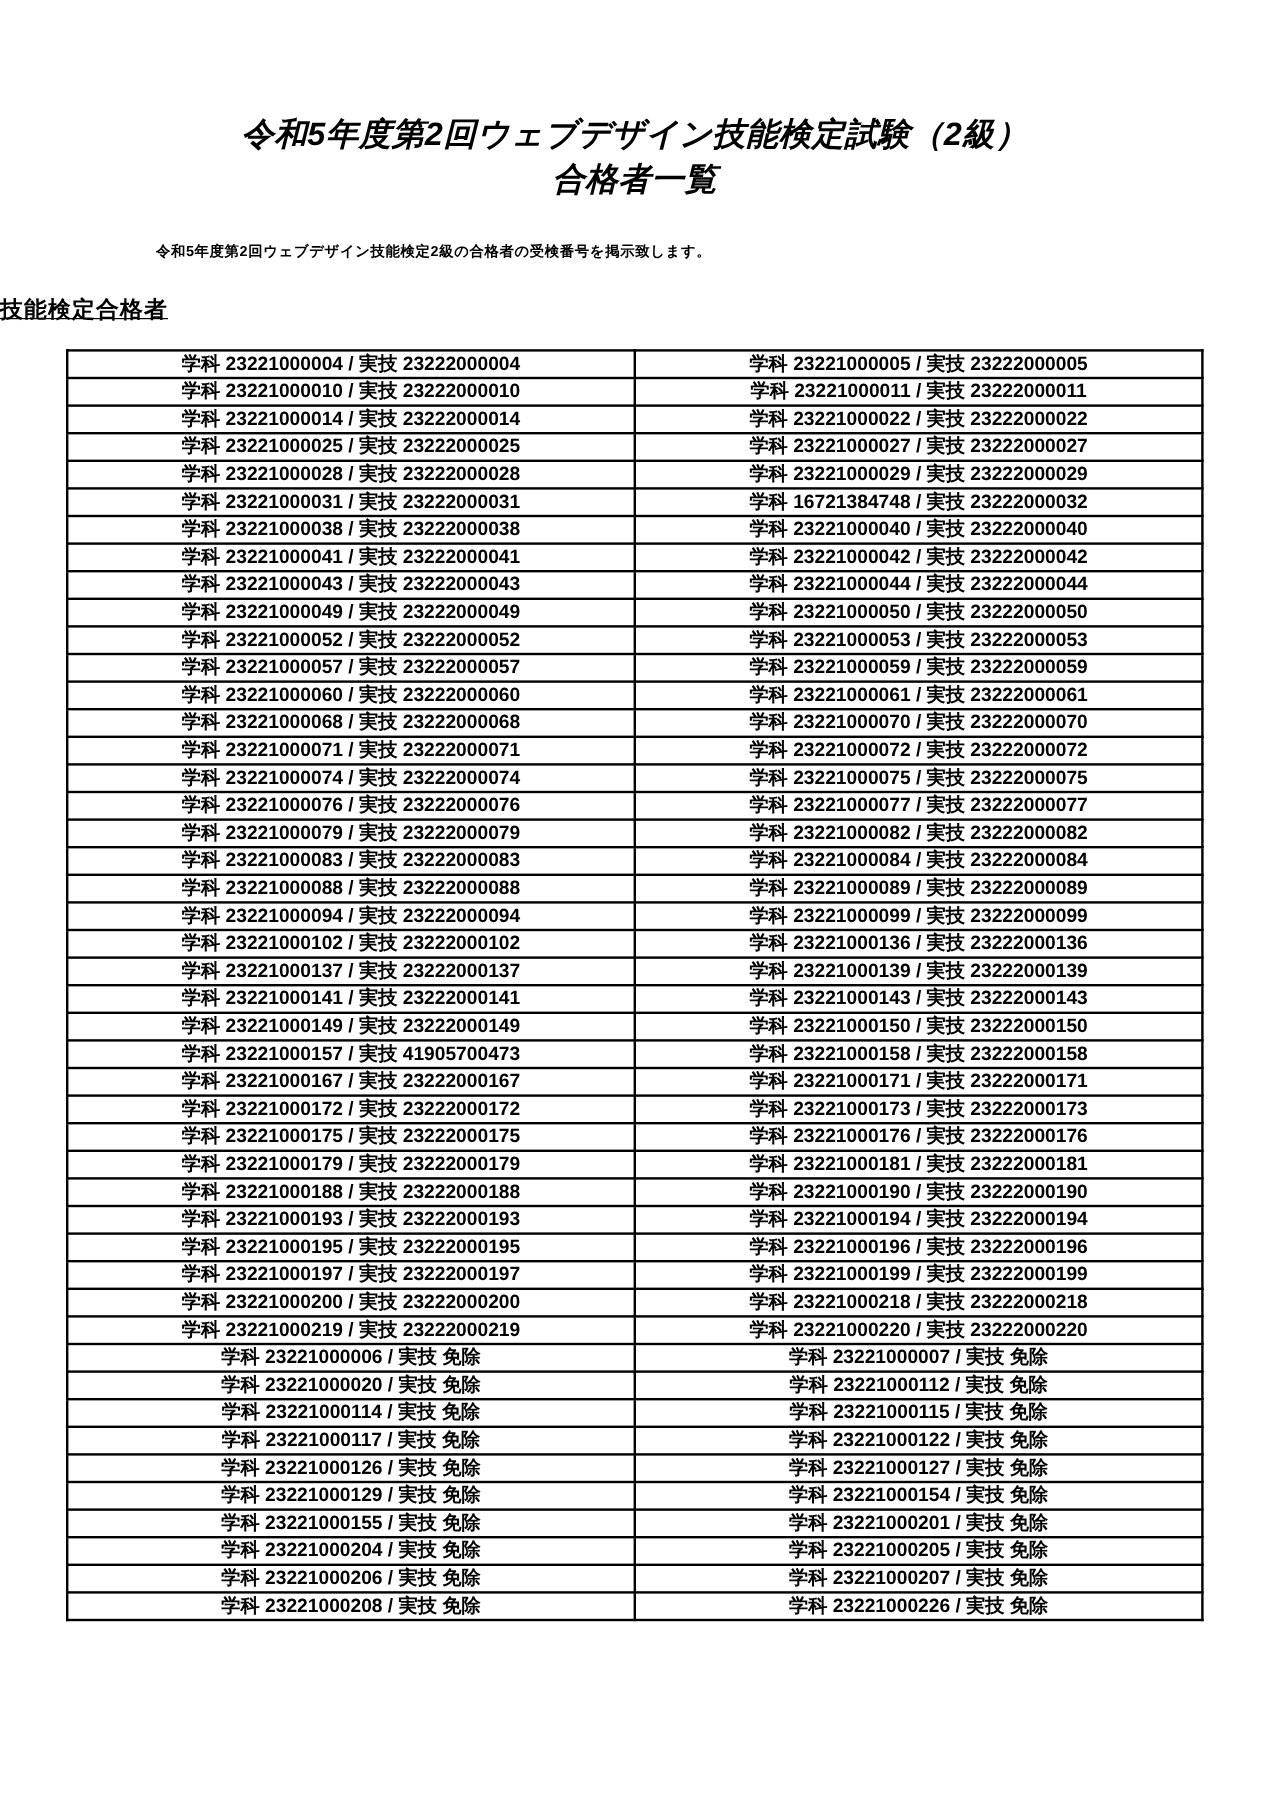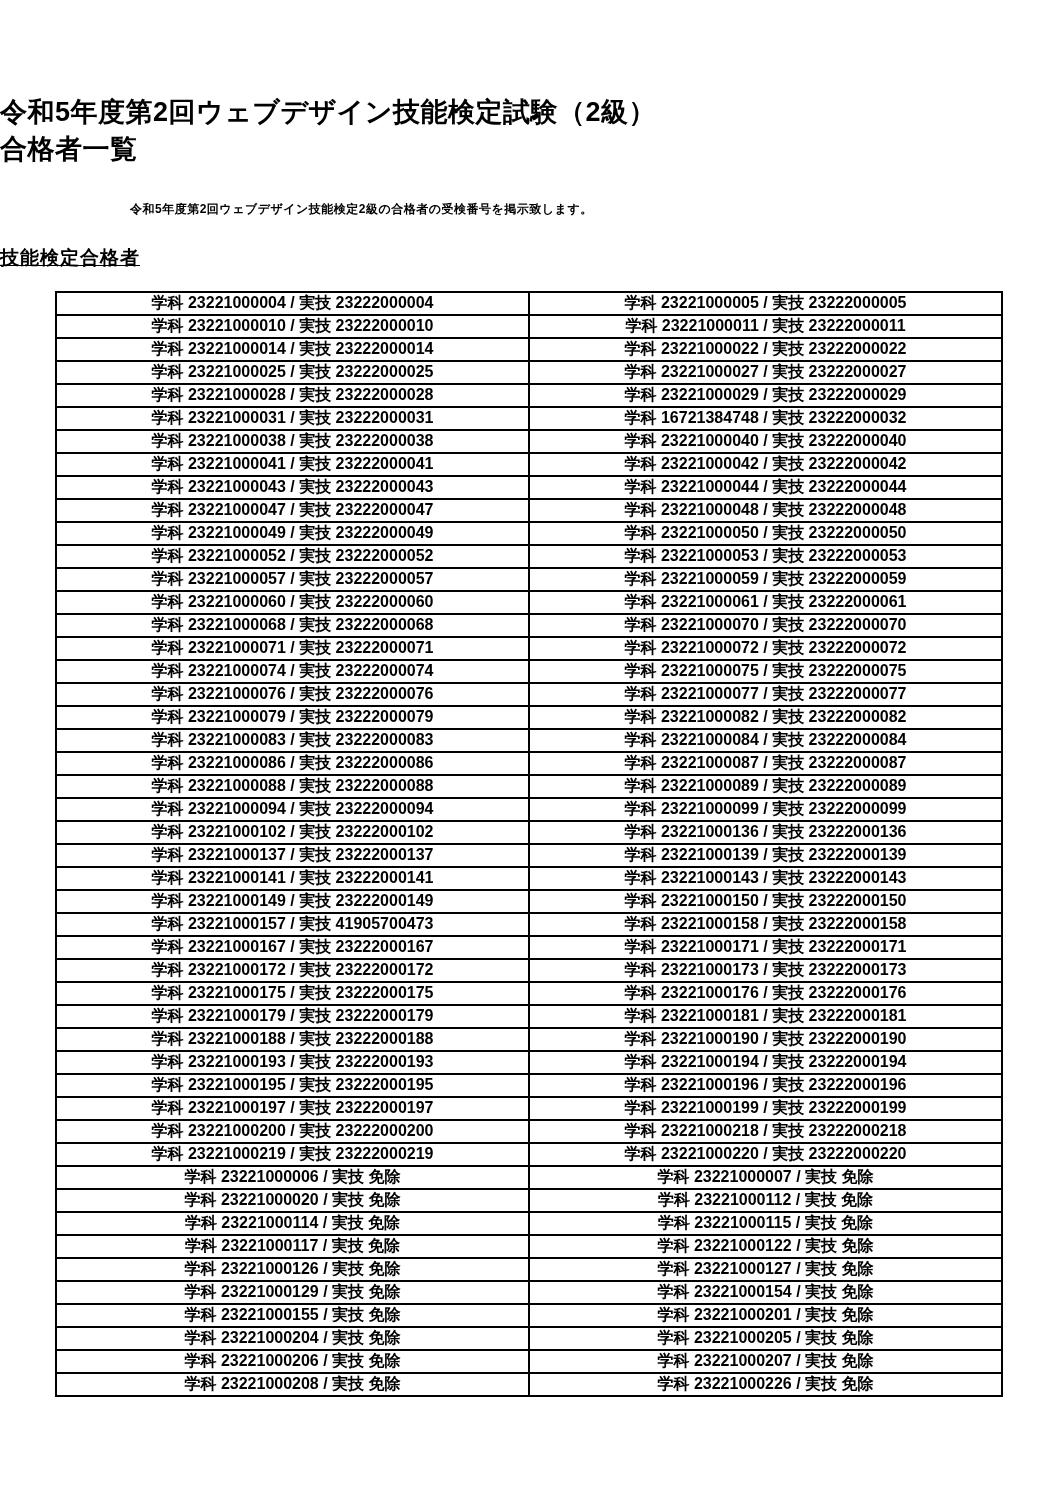--- a/index.html
+++ b/index.html
@@ -10,25 +10,26 @@
   body {
     width: 1058px;
     height: 1496px;
     overflow: hidden;
     font-family: "Liberation Sans", "DejaVu Sans", sans-serif;
     color: #000000;
     font-weight: bold;
   }
   .doc-title {
     margin: 94px 0 0 0;
-    text-align: left;
+    text-align: center;
     font-size: 27px;
     line-height: 37px;
     font-weight: bold;
     letter-spacing: 0.5px;
+    font-style: italic;
   }
   .intro {
     margin: 33px 0 0 130px;
     font-size: 12px;
     font-weight: bold;
     letter-spacing: 0.5px;
   }
   .section-heading {
     margin: 27px 0 0 0;
     font-size: 19px;
@@ -99,24 +100,20 @@
       </tr>
       <tr>
         <td>学科 23221000041 / 実技 23222000041</td>
         <td>学科 23221000042 / 実技 23222000042</td>
       </tr>
       <tr>
         <td>学科 23221000043 / 実技 23222000043</td>
         <td>学科 23221000044 / 実技 23222000044</td>
       </tr>
       <tr>
-        <td>学科 23221000047 / 実技 23222000047</td>
-        <td>学科 23221000048 / 実技 23222000048</td>
-      </tr>
-      <tr>
         <td>学科 23221000049 / 実技 23222000049</td>
         <td>学科 23221000050 / 実技 23222000050</td>
       </tr>
       <tr>
         <td>学科 23221000052 / 実技 23222000052</td>
         <td>学科 23221000053 / 実技 23222000053</td>
       </tr>
       <tr>
         <td>学科 23221000057 / 実技 23222000057</td>
         <td>学科 23221000059 / 実技 23222000059</td>
@@ -143,24 +140,20 @@
       </tr>
       <tr>
         <td>学科 23221000079 / 実技 23222000079</td>
         <td>学科 23221000082 / 実技 23222000082</td>
       </tr>
       <tr>
         <td>学科 23221000083 / 実技 23222000083</td>
         <td>学科 23221000084 / 実技 23222000084</td>
       </tr>
       <tr>
-        <td>学科 23221000086 / 実技 23222000086</td>
-        <td>学科 23221000087 / 実技 23222000087</td>
-      </tr>
-      <tr>
         <td>学科 23221000088 / 実技 23222000088</td>
         <td>学科 23221000089 / 実技 23222000089</td>
       </tr>
       <tr>
         <td>学科 23221000094 / 実技 23222000094</td>
         <td>学科 23221000099 / 実技 23222000099</td>
       </tr>
       <tr>
         <td>学科 23221000102 / 実技 23222000102</td>
         <td>学科 23221000136 / 実技 23222000136</td>

